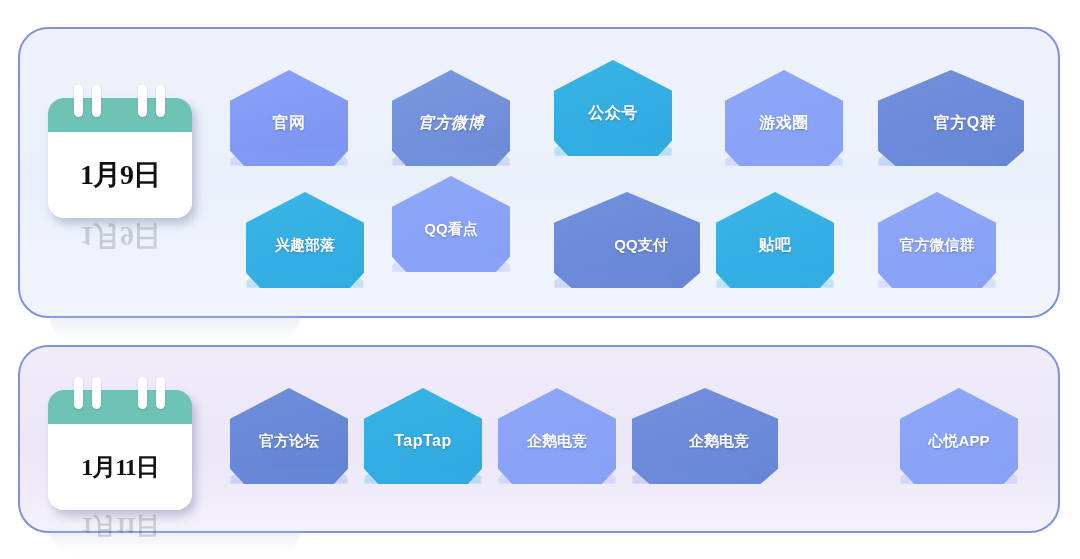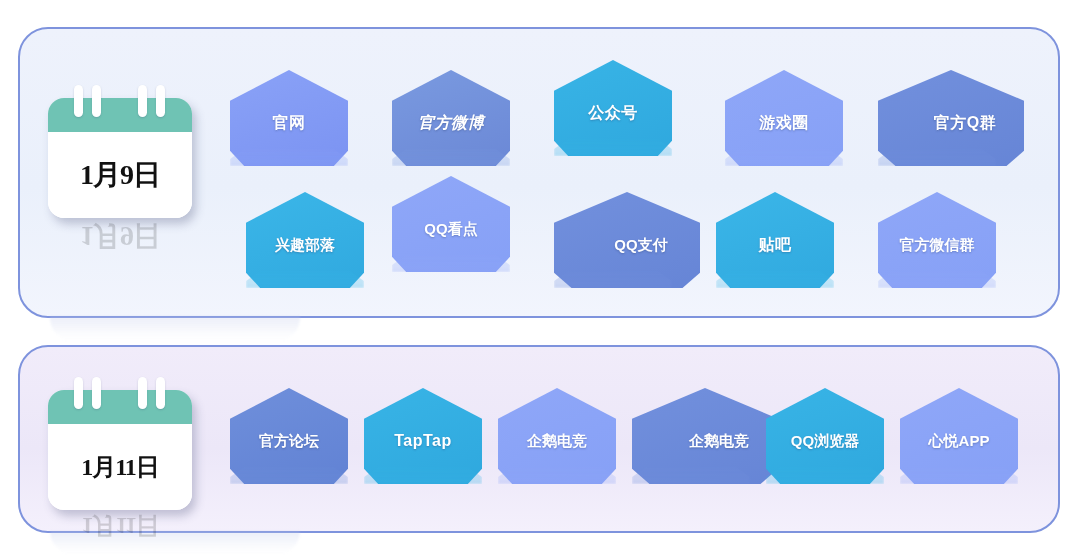--- a/index.html
+++ b/index.html
@@ -328,26 +328,20 @@
     <div class="reflect r-lightblue"></div>
   </div>
 
   <div class="badge" style="left:632px; top:388px;">
     <div class="shape c-steel">
       <span class="label small">企鹅电竞</span>
     </div>
     <div class="reflect r-steel"></div>
   </div>
 
-  <div class="badge" style="left:766px; top:388px;">
-    <div class="shape c-cyan">
-      <span class="label small">QQ浏览器</span>
-    </div>
-    <div class="reflect r-cyan"></div>
-  </div>
 
   <div class="badge" style="left:900px; top:388px;">
     <div class="shape c-lightblue">
       <span class="label small">心悦APP</span>
     </div>
     <div class="reflect r-lightblue"></div>
   </div>
 
 </div>
 

